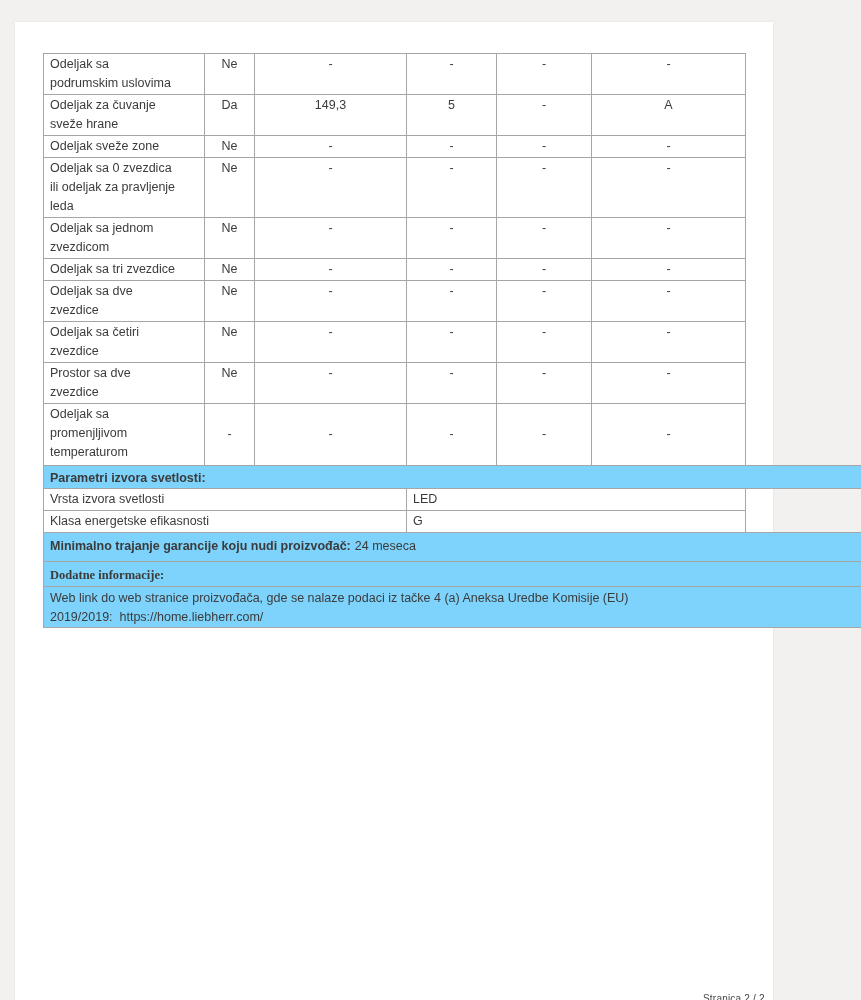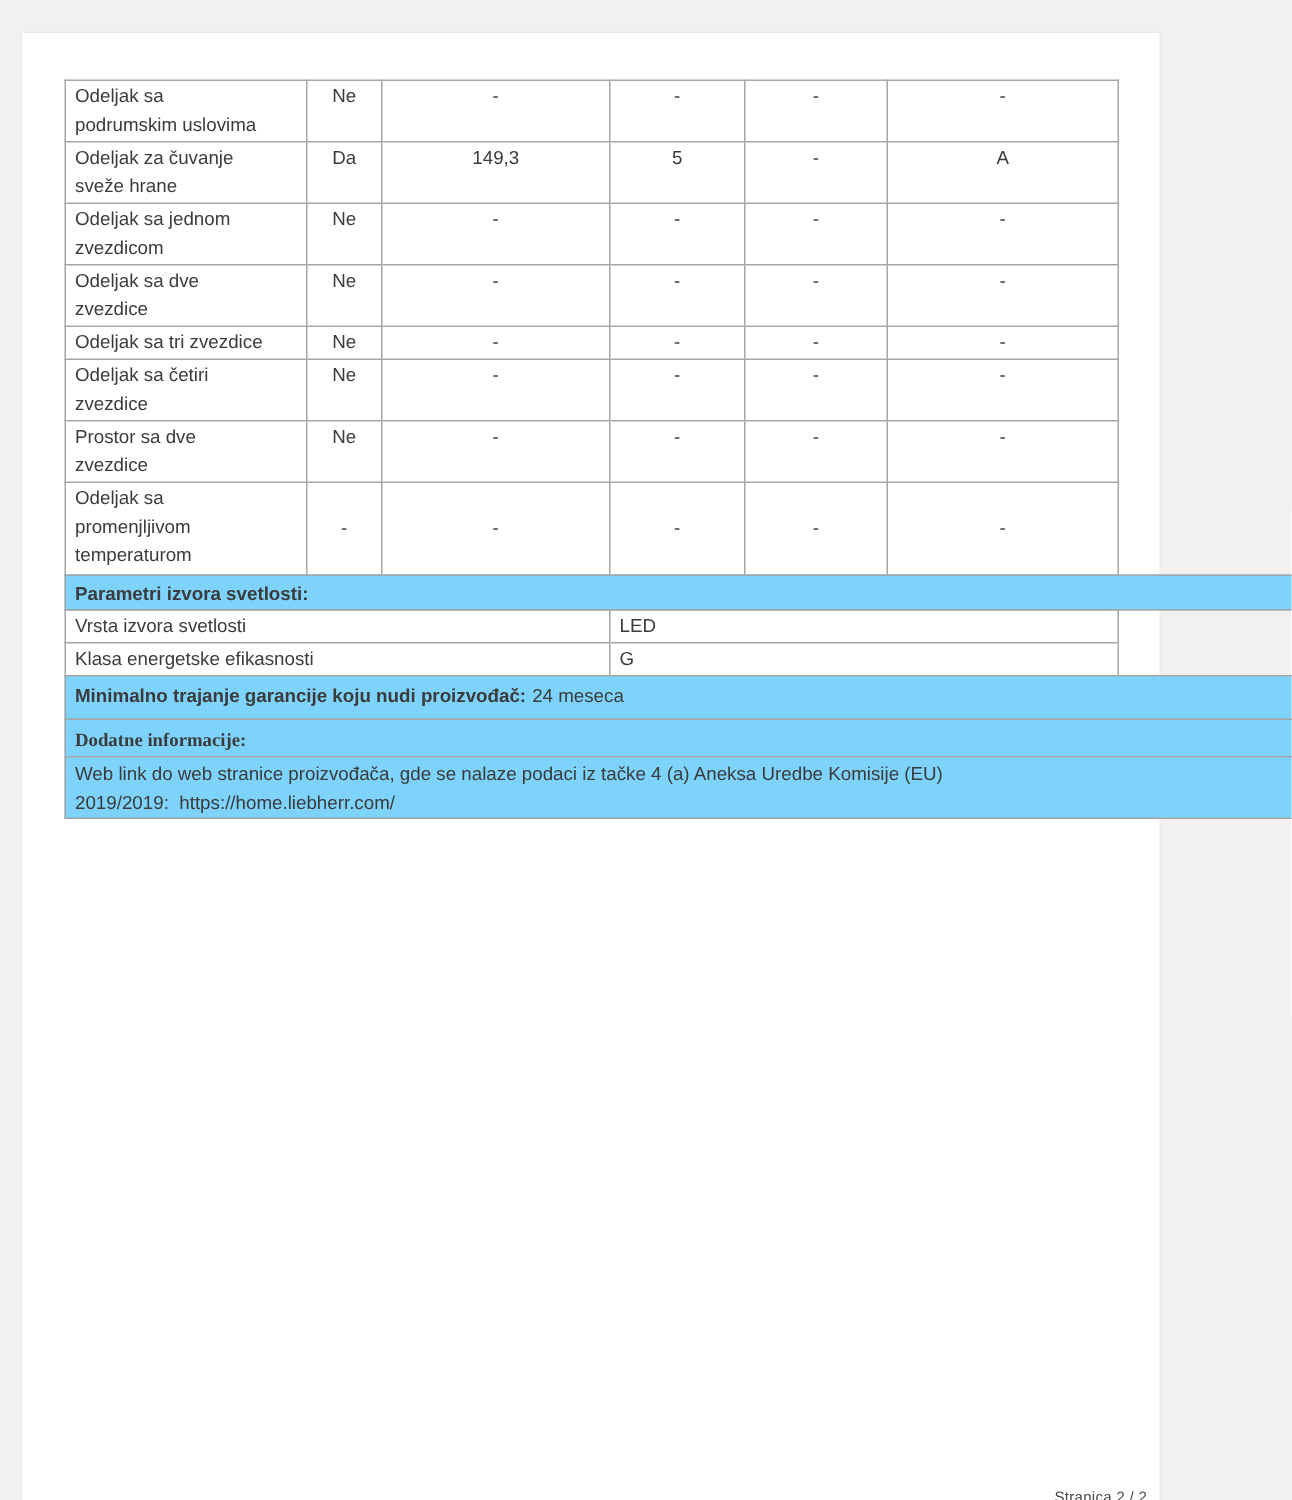--- a/index.html
+++ b/index.html
@@ -98,40 +98,58 @@
           </tr>
           <tr style="height:39px">
             <td class="lbl">Odeljak za čuvanje
 sveže hrane</td>
             <td class="val">Da</td>
             <td class="val">149,3</td>
             <td class="val">5</td>
             <td class="val">-</td>
             <td class="val">A</td>
           </tr>
+          <tr style="height:22px">
+            <td class="lbl">Odeljak sveže zone</td>
+            <td class="val">Ne</td>
+            <td class="val">-</td>
+            <td class="val">-</td>
+            <td class="val">-</td>
+            <td class="val">-</td>
+          </tr>
+          <tr style="height:58px">
+            <td class="lbl">Odeljak sa 0 zvezdica
+ili odeljak za pravljenje
+leda</td>
+            <td class="val">Ne</td>
+            <td class="val">-</td>
+            <td class="val">-</td>
+            <td class="val">-</td>
+            <td class="val">-</td>
+          </tr>
           <tr style="height:39px">
             <td class="lbl">Odeljak sa jednom
 zvezdicom</td>
             <td class="val">Ne</td>
             <td class="val">-</td>
             <td class="val">-</td>
             <td class="val">-</td>
             <td class="val">-</td>
           </tr>
+          <tr style="height:22px">
+            <td class="lbl">Odeljak sa tri zvezdice</td>
+            <td class="val">Ne</td>
+            <td class="val">-</td>
+            <td class="val">-</td>
+            <td class="val">-</td>
+            <td class="val">-</td>
+          </tr>
           <tr style="height:39px">
             <td class="lbl">Odeljak sa dve
 zvezdice</td>
-            <td class="val">Ne</td>
-            <td class="val">-</td>
-            <td class="val">-</td>
-            <td class="val">-</td>
-            <td class="val">-</td>
-          </tr>
-          <tr style="height:22px">
-            <td class="lbl">Odeljak sa tri zvezdice</td>
             <td class="val">Ne</td>
             <td class="val">-</td>
             <td class="val">-</td>
             <td class="val">-</td>
             <td class="val">-</td>
           </tr>
           <tr style="height:39px">
             <td class="lbl">Odeljak sa četiri
 zvezdice</td>
             <td class="val">Ne</td>

